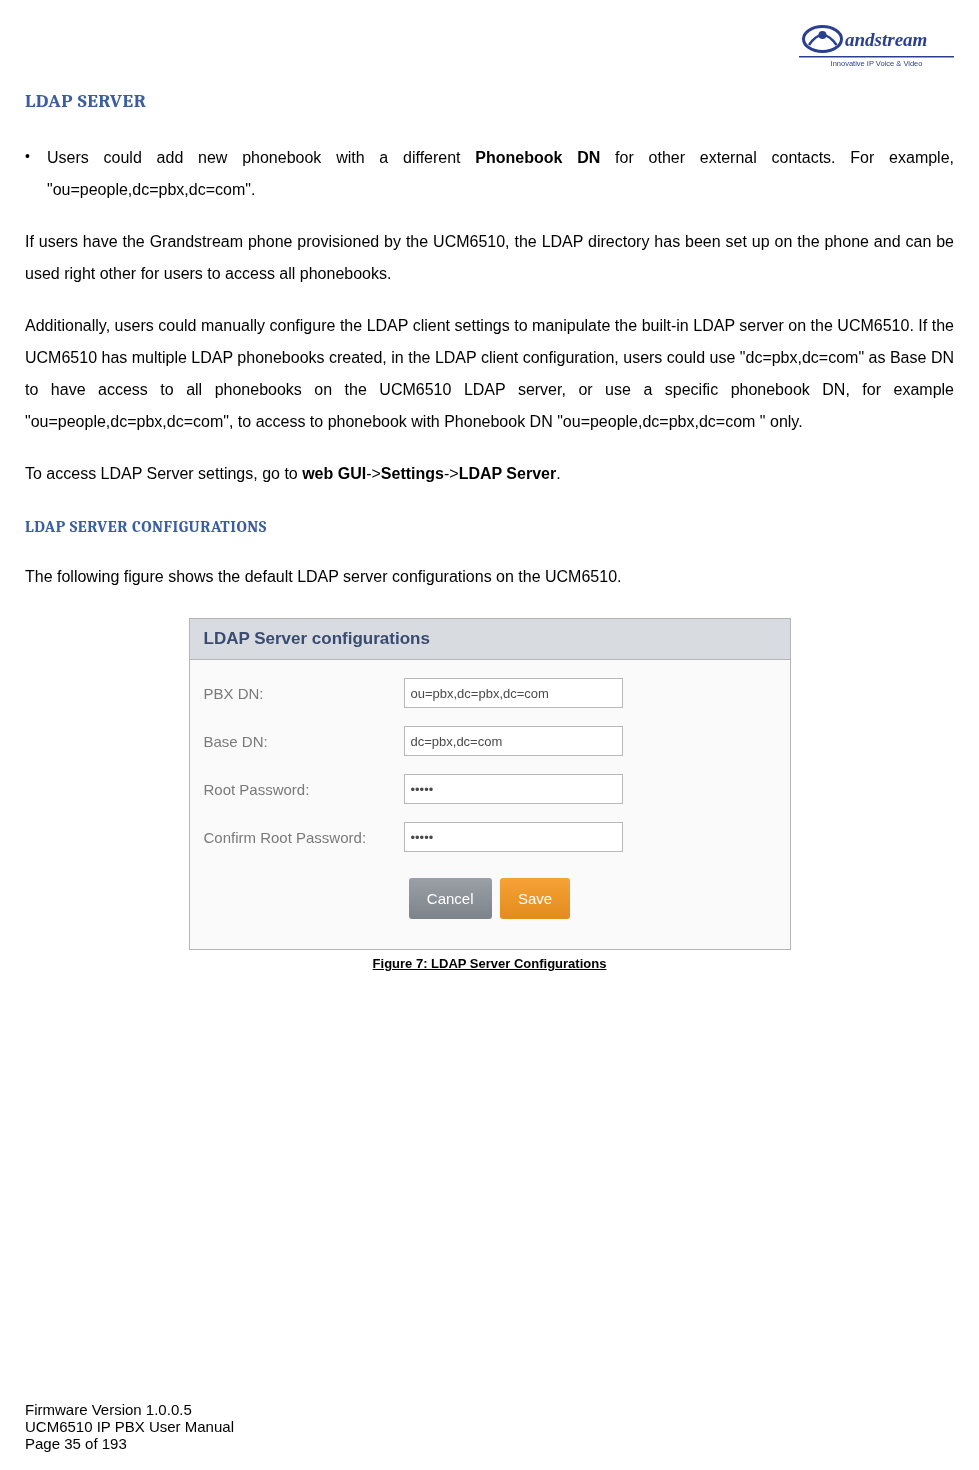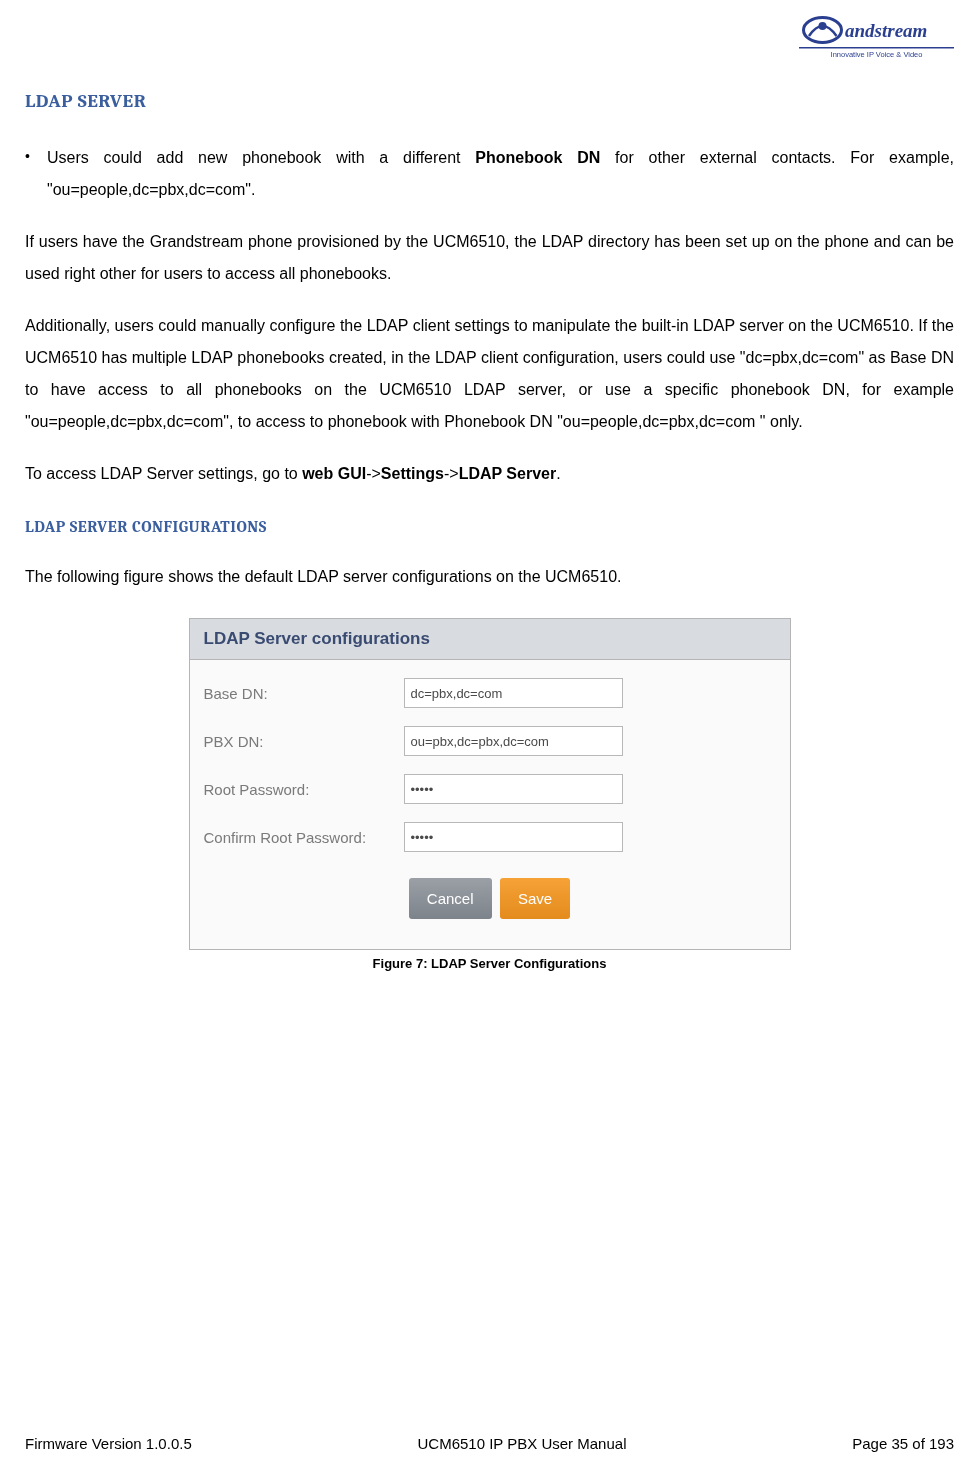--- a/index.html
+++ b/index.html
@@ -11,21 +11,21 @@
       width: 979px;
       background: #fff;
     }
     .page {
       padding: 20px 25px 20px 25px;
       position: relative;
       min-height: 1430px;
     }
     .logo-area {
       position: absolute;
-      top: 11px;
+      top: 20px;
       right: 25px;
       text-align: right;
     }
     .logo-svg {
       width: 155px;
       height: 50px;
     }
     .content {
       margin-top: 70px;
     }
@@ -125,29 +125,31 @@
       background: linear-gradient(#9aa0a6, #7d838a);
     }
     .btn-save {
       background: linear-gradient(#f5a237, #e48b1d);
     }
     .figure-caption {
       text-align: center;
       font-size: 13px;
       font-weight: bold;
       margin-top: 6px;
+      text-decoration: underline;
     }
     .footer {
       position: absolute;
       bottom: 18px;
       left: 25px;
       right: 25px;
       display: flex;
       justify-content: space-between;
       font-size: 15px;
+      flex-direction: column;
     }
   </style>
 </head>
 <body>
 
 <div class="page">
   <div class="logo-area">
     <svg class="logo-svg" viewBox="0 0 310 100">
       <ellipse cx="47" cy="38" rx="38" ry="25" fill="none" stroke="#2a3f8f" stroke-width="6"></ellipse>
       <path d="M 20 50 Q 47 10 75 50" fill="none" stroke="#2a3f8f" stroke-width="5"></path>
@@ -177,26 +179,26 @@
     </p>
 
     <h3 class="heading-2">LDAP SERVER CONFIGURATIONS</h3>
 
     <p class="para">The following figure shows the default LDAP server configurations on the UCM6510.</p>
 
     <div class="config-figure">
       <div class="config-header">LDAP Server configurations</div>
       <div class="config-body">
         <div class="config-row">
+          <div class="config-label">PBX DN:</div>
+          <input class="config-input" type="text" value="ou=pbx,dc=pbx,dc=com" style="">
+        </div>
+        <div class="config-row">
           <div class="config-label">Base DN:</div>
           <input class="config-input" type="text" value="dc=pbx,dc=com" style="">
-        </div>
-        <div class="config-row">
-          <div class="config-label">PBX DN:</div>
-          <input class="config-input" type="text" value="ou=pbx,dc=pbx,dc=com" style="">
         </div>
         <div class="config-row">
           <div class="config-label">Root Password:</div>
           <input class="config-input" type="text" value="•••••" style="">
         </div>
         <div class="config-row">
           <div class="config-label">Confirm Root Password:</div>
           <input class="config-input" type="text" value="•••••" style="">
         </div>
         <div class="config-buttons">

